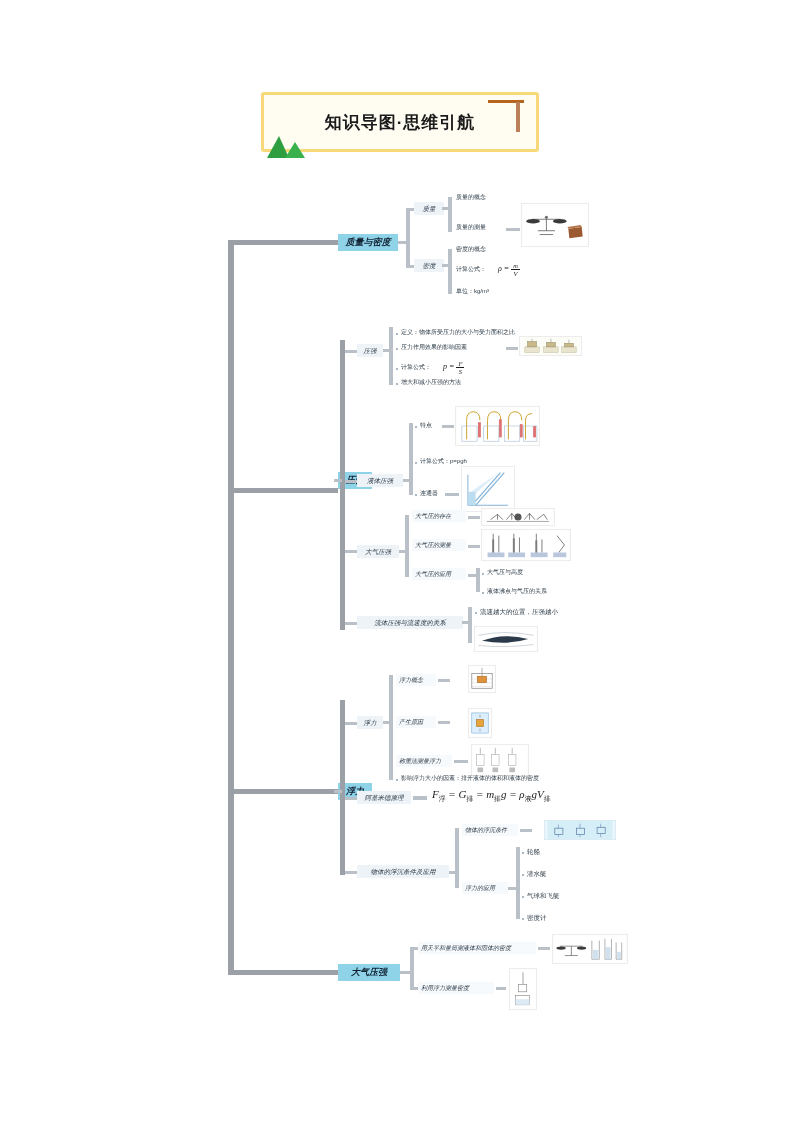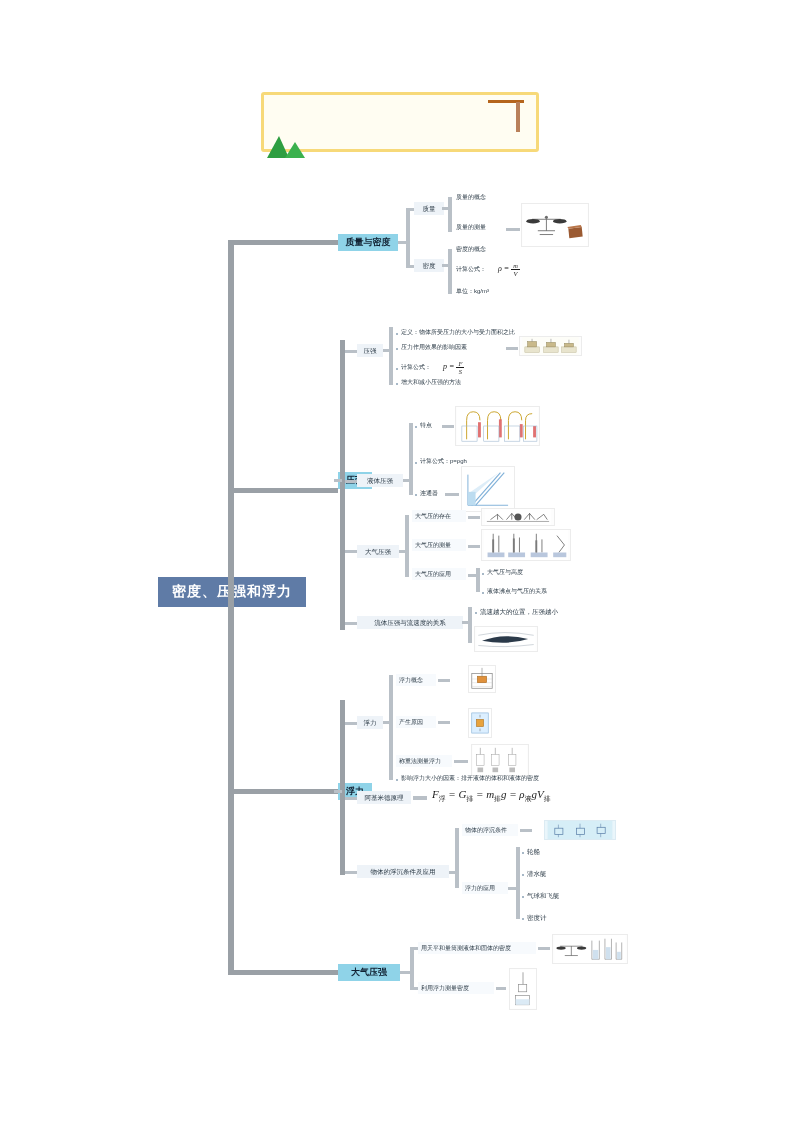--- a/index.html
+++ b/index.html
@@ -15,21 +15,21 @@
   .banner-dash{position:absolute;left:488px;top:100px;width:36px;height:3px;background:#b5651d;}
   .banner-bar{position:absolute;left:516px;top:102px;width:4px;height:30px;background:#b9805a;}
   .mountains{position:absolute;left:265px;top:130px;width:46px;height:28px;}
 
   
   .ln{position:absolute;background:#9aa0a6;}
   .ln.thin{background:#b9c0c7;}
 
   
   .node{position:absolute;box-sizing:border-box;display:flex;align-items:center;justify-content:center;
-        white-space:nowrap;line-height:1.1;}
+        white-space:nowrap;line-height:1.1;font-style:italic;}
   .root{background:#5f7ba6;color:#fff;font-size:14px;font-weight:bold;padding:0 10px;height:30px;
         letter-spacing:1px;}
   .lvl1{background:#8fd3e8;color:#123;font-size:9px;font-weight:bold;height:17px;padding:0 6px;}
   .lvl2{background:#eef3f8;color:#2b3a46;font-size:6.5px;height:13px;padding:0 4px;}
   .lvl3{background:#f7fafd;color:#2b3a46;font-size:6px;height:12px;padding:0 3px;
         justify-content:flex-start;}
   .leaf{position:absolute;color:#2b3a46;font-size:6px;white-space:nowrap;line-height:1.1;}
   .leaf.big{font-size:6.5px;}
   .bullet{position:absolute;width:2px;height:2px;background:#8aa1b5;border-radius:50%;}
 
@@ -46,28 +46,28 @@
   .frac .den{display:block;padding:0 2px;}
 </style>
 </head>
 <body>
 
 <div class="page">
 
   <div class="banner"></div>
   <div class="banner-dash"></div>
   <div class="banner-bar"></div>
+  <div class="banner-title">知识导图·思维引航</div>
   <div class="mountains">
     <svg viewBox="0 0 46 28">
         <path d="M2 28 L14 6 L24 28 Z" fill="#2e9e41"></path>
         <path d="M20 28 L30 12 L40 28 Z" fill="#3bb14e"></path>
       </svg>
   </div>
 
-  <div class="node root" style="left:158px;top:577px;width:148px;">密度、压强和浮力</div>
 
   <div class="ln" style="left:228px;top:240px;width:6px;height:735px;"></div>
 
   <div class="ln" style="left:228px;top:240px;width:110px;height:5px;"></div>
   <div class="ln" style="left:228px;top:488px;width:110px;height:5px;"></div>
   <div class="ln" style="left:228px;top:789px;width:110px;height:5px;"></div>
   <div class="ln" style="left:228px;top:970px;width:110px;height:5px;"></div>
 
   <div class="node lvl1" style="left:338px;top:234px;width:60px;">质量与密度</div>
 

